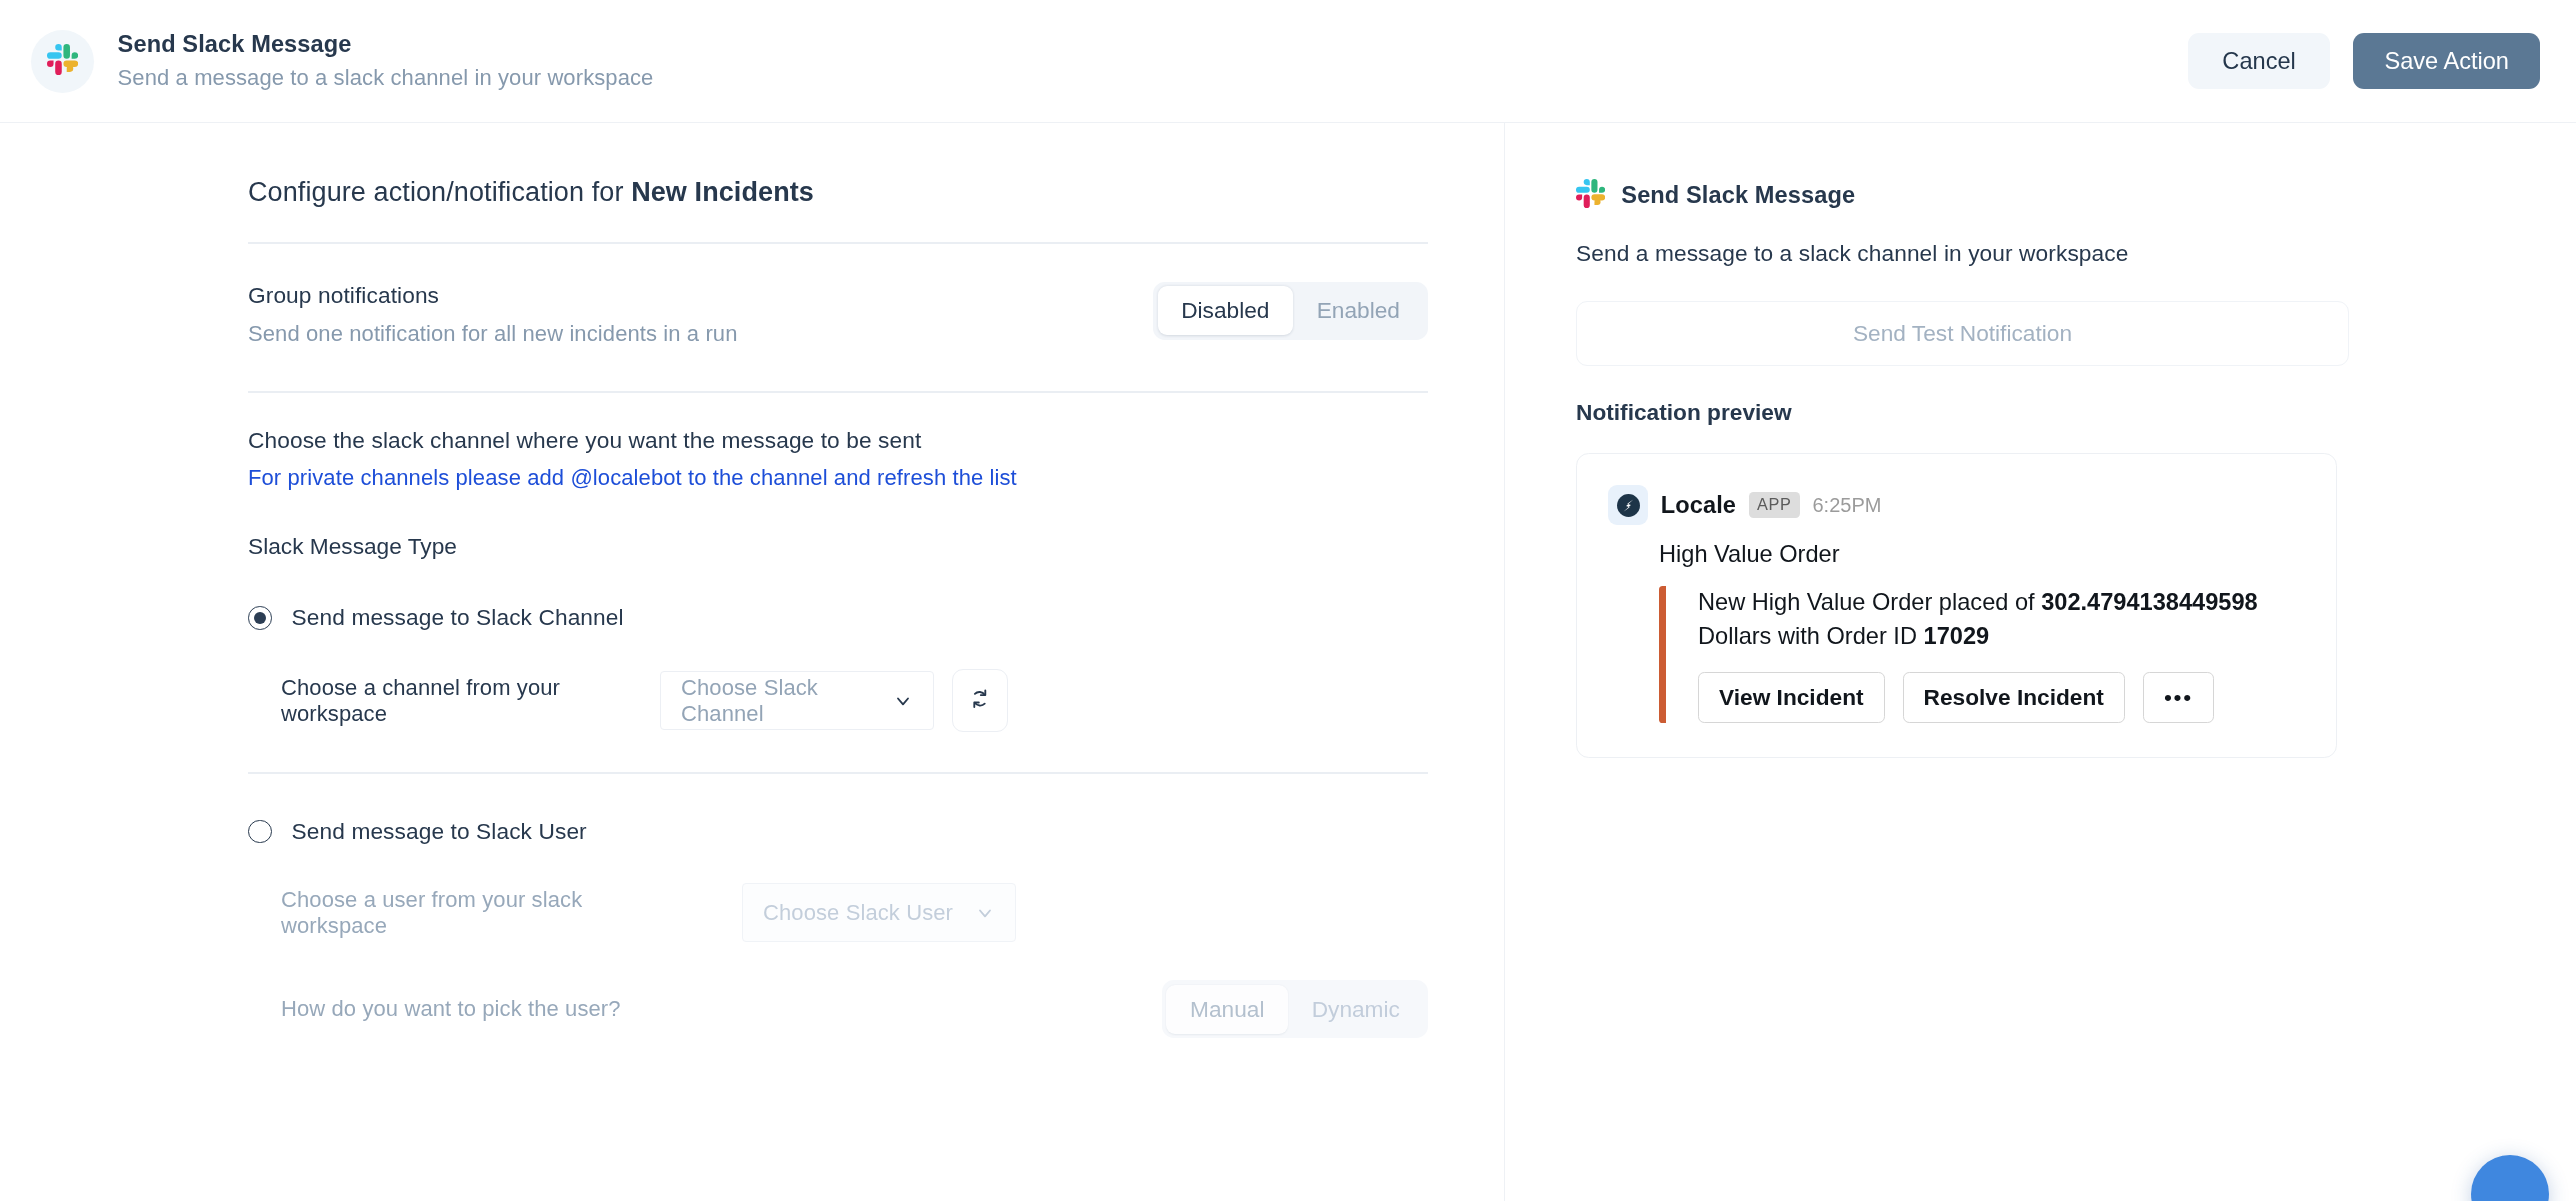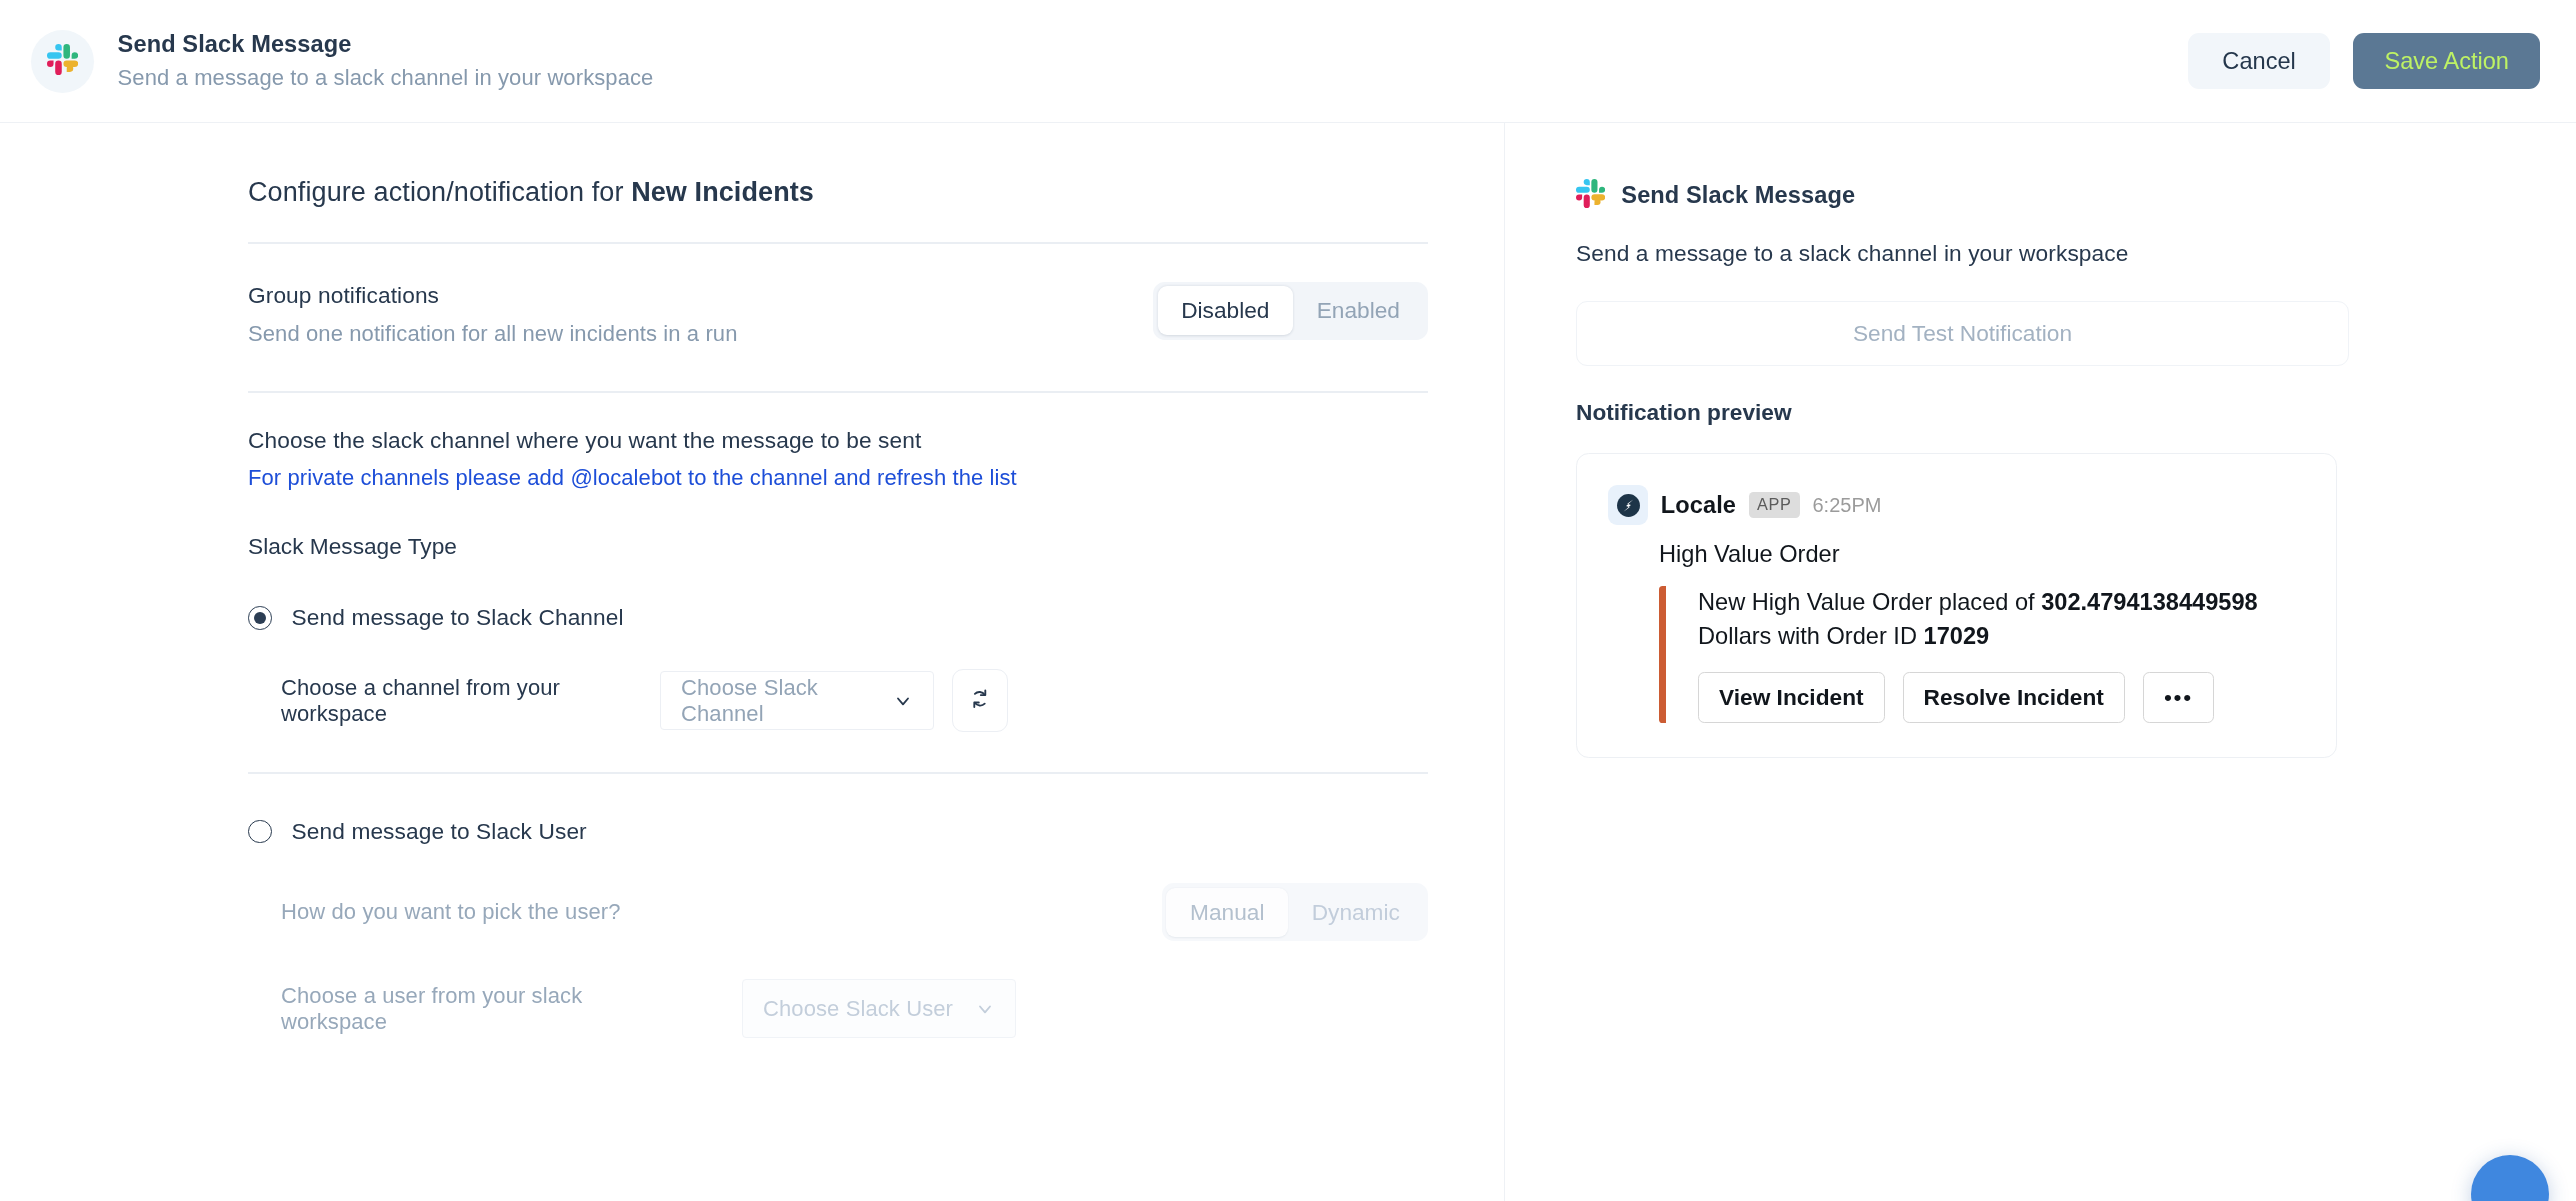--- a/index.html
+++ b/index.html
@@ -33,21 +33,21 @@
   }
   .topbar-sub { font-size: 22px; color: #8699ad; letter-spacing: 0.1px; }
   .topbar-actions { margin-left: auto; display: flex; align-items: center; gap: 23.6px; }
   .btn-cancel {
     background: #f2f6fa; color: #25374c;
     border: none; border-radius: 11px;
     font-size: 23.6px; font-family: inherit;
     padding: 14.5px 34px; cursor: pointer;
   }
   .btn-save {
-    background: #5b7894; color: #bef264;
+    background: #5b7894; color: #ffffff;
     border: none; border-radius: 11px;
     font-size: 23.6px; font-family: inherit;
     padding: 14.5px 31px; cursor: pointer;
   }
 
   
   .body-split { display: flex; height: calc(1202px - 123px); position: relative; }
   .left-col {
     width: 1505px;
     padding: 54px 0 0 248px;
@@ -286,37 +286,37 @@
         </button>
       </div>
 
       <div class="rule sep-2"></div>
 
       <div class="radio-row">
         <span class="radio off"></span>
         <span class="radio-label">Send message to Slack User</span>
       </div>
 
-      <div class="field-row" style="justify-content:space-between;width:1180px;padding-left:33px">
-        <div class="field-label muted">How do you want to pick the user?</div>
-        <div class="seg disabled">
-          <button class="seg-btn active">Manual</button>
-          <button class="seg-btn">Dynamic</button>
-        </div>
-      </div>
-
       <div class="field-row" style="padding-left:33px">
         <div class="field-label muted" style="width:379px">Choose a user from your slack workspace</div>
         <div class="select disabled" style="margin-left:82px">
           <span class="ph">Choose Slack User</span>
           <span class="chev">
             <svg width="20" height="20" viewBox="0 0 24 24" fill="none" stroke="#c3cedb" stroke-width="2.2" stroke-linecap="round" stroke-linejoin="round">
                 <polyline points="6 9 12 16 18 9"></polyline>
               </svg>
           </span>
+        </div>
+      </div>
+
+      <div class="field-row" style="justify-content:space-between;width:1180px;padding-left:33px">
+        <div class="field-label muted">How do you want to pick the user?</div>
+        <div class="seg disabled">
+          <button class="seg-btn active">Manual</button>
+          <button class="seg-btn">Dynamic</button>
         </div>
       </div>
 
     </div>
   </div>
 
   <div class="right-col">
     <div class="right-inner" style="padding-left:71px">
 
       <div class="rp-head">

